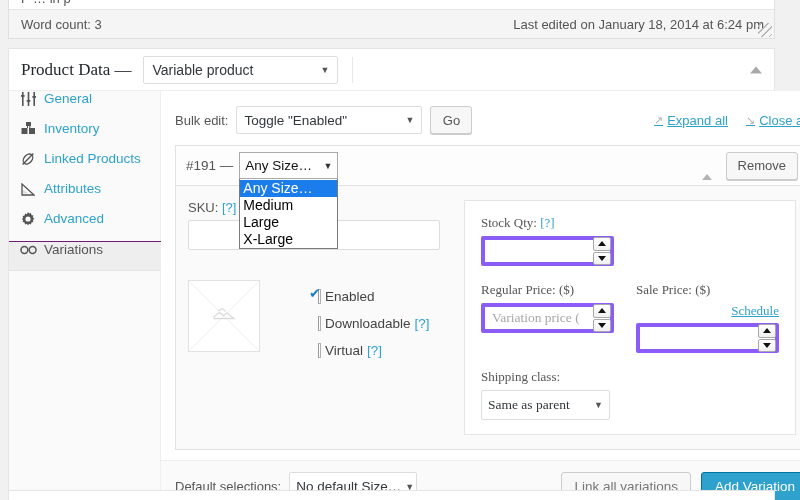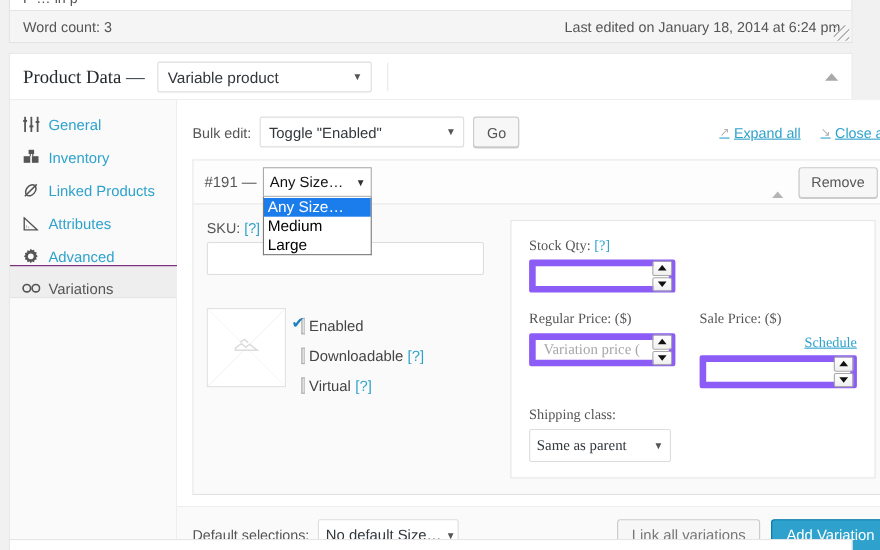--- a/index.html
+++ b/index.html
@@ -107,21 +107,21 @@
 
   .tabs {
     width: 152px;
     background: #fafafa;
     border-right: 1px solid #eee;
     padding-top: 0;
     flex: none;
   }
   .tab {
     display: flex;
-    align-items: flex-end;
+    align-items: flex-start;
     height: 30px;
     padding-left: 10px;
     color: #2ea2cc;
     font-size: 13.5px;
     cursor: pointer;
     position: relative;
   }
   .tab.active {
     background: #eee;
     color: #555;
@@ -283,21 +283,21 @@
     border: 1px solid #ddd;
     background: #fff;
     border-radius: 2px;
     padding: 0 7px;
     font-size: 13.5px;
     color: #32373c;
     font-family: inherit;
   }
   .text-input::placeholder { color: #a7a7a7; }
 
-  .thumb-row { display: flex; margin-top: 30px; }
+  .thumb-row { display: flex; margin-top: 30px; gap: 44px; }
   .thumb {
     width: 72px; height: 72px;
     border: 1px solid #e2e2e2;
     background: #fff;
     position: relative;
     flex: none;
     cursor: pointer;
   }
   .thumb::before, .thumb::after {
     content: "";
@@ -375,21 +375,21 @@
     padding: 14px 16px;
     position: relative;
     font-family: Liberation Serif, serif;
   }
   .row2 { display: flex; gap: 22px; margin-top: 16px; }
   .col { flex: 1; }
 
   .spin-wrap { position: relative; display: block; }
   .spin-input {
     width: 100%; height: 30px;
-    border: 6px solid #8b5cf6;
+    border: 4px solid #8b5cf6;
     background: #fff;
     border-radius: 2px;
     padding: 0 26px 0 7px;
     font-size: 13.5px;
     color: #32373c;
     font-family: inherit;
   }
   .spin-input::placeholder { color: #a7a7a7; }
   .spinners {
     position: absolute;
@@ -634,20 +634,21 @@
 
           <div class="attr-select-wrap">
             <div class="attr-select">
               <span>Any Size…</span>
               <span class="caret">▼</span>
             </div>
             <div class="attr-options">
               <div class="attr-option selected">Any Size…</div>
               <div class="attr-option">Medium</div>
               <div class="attr-option">Large</div>
+              <div class="attr-option">X-Large</div>
             </div>
           </div>
 
           <div class="var-head-right">
             <span class="var-toggle"></span>
             <button class="remove-btn">Remove</button>
           </div>
         </div>
 
         <div class="variation-body">

